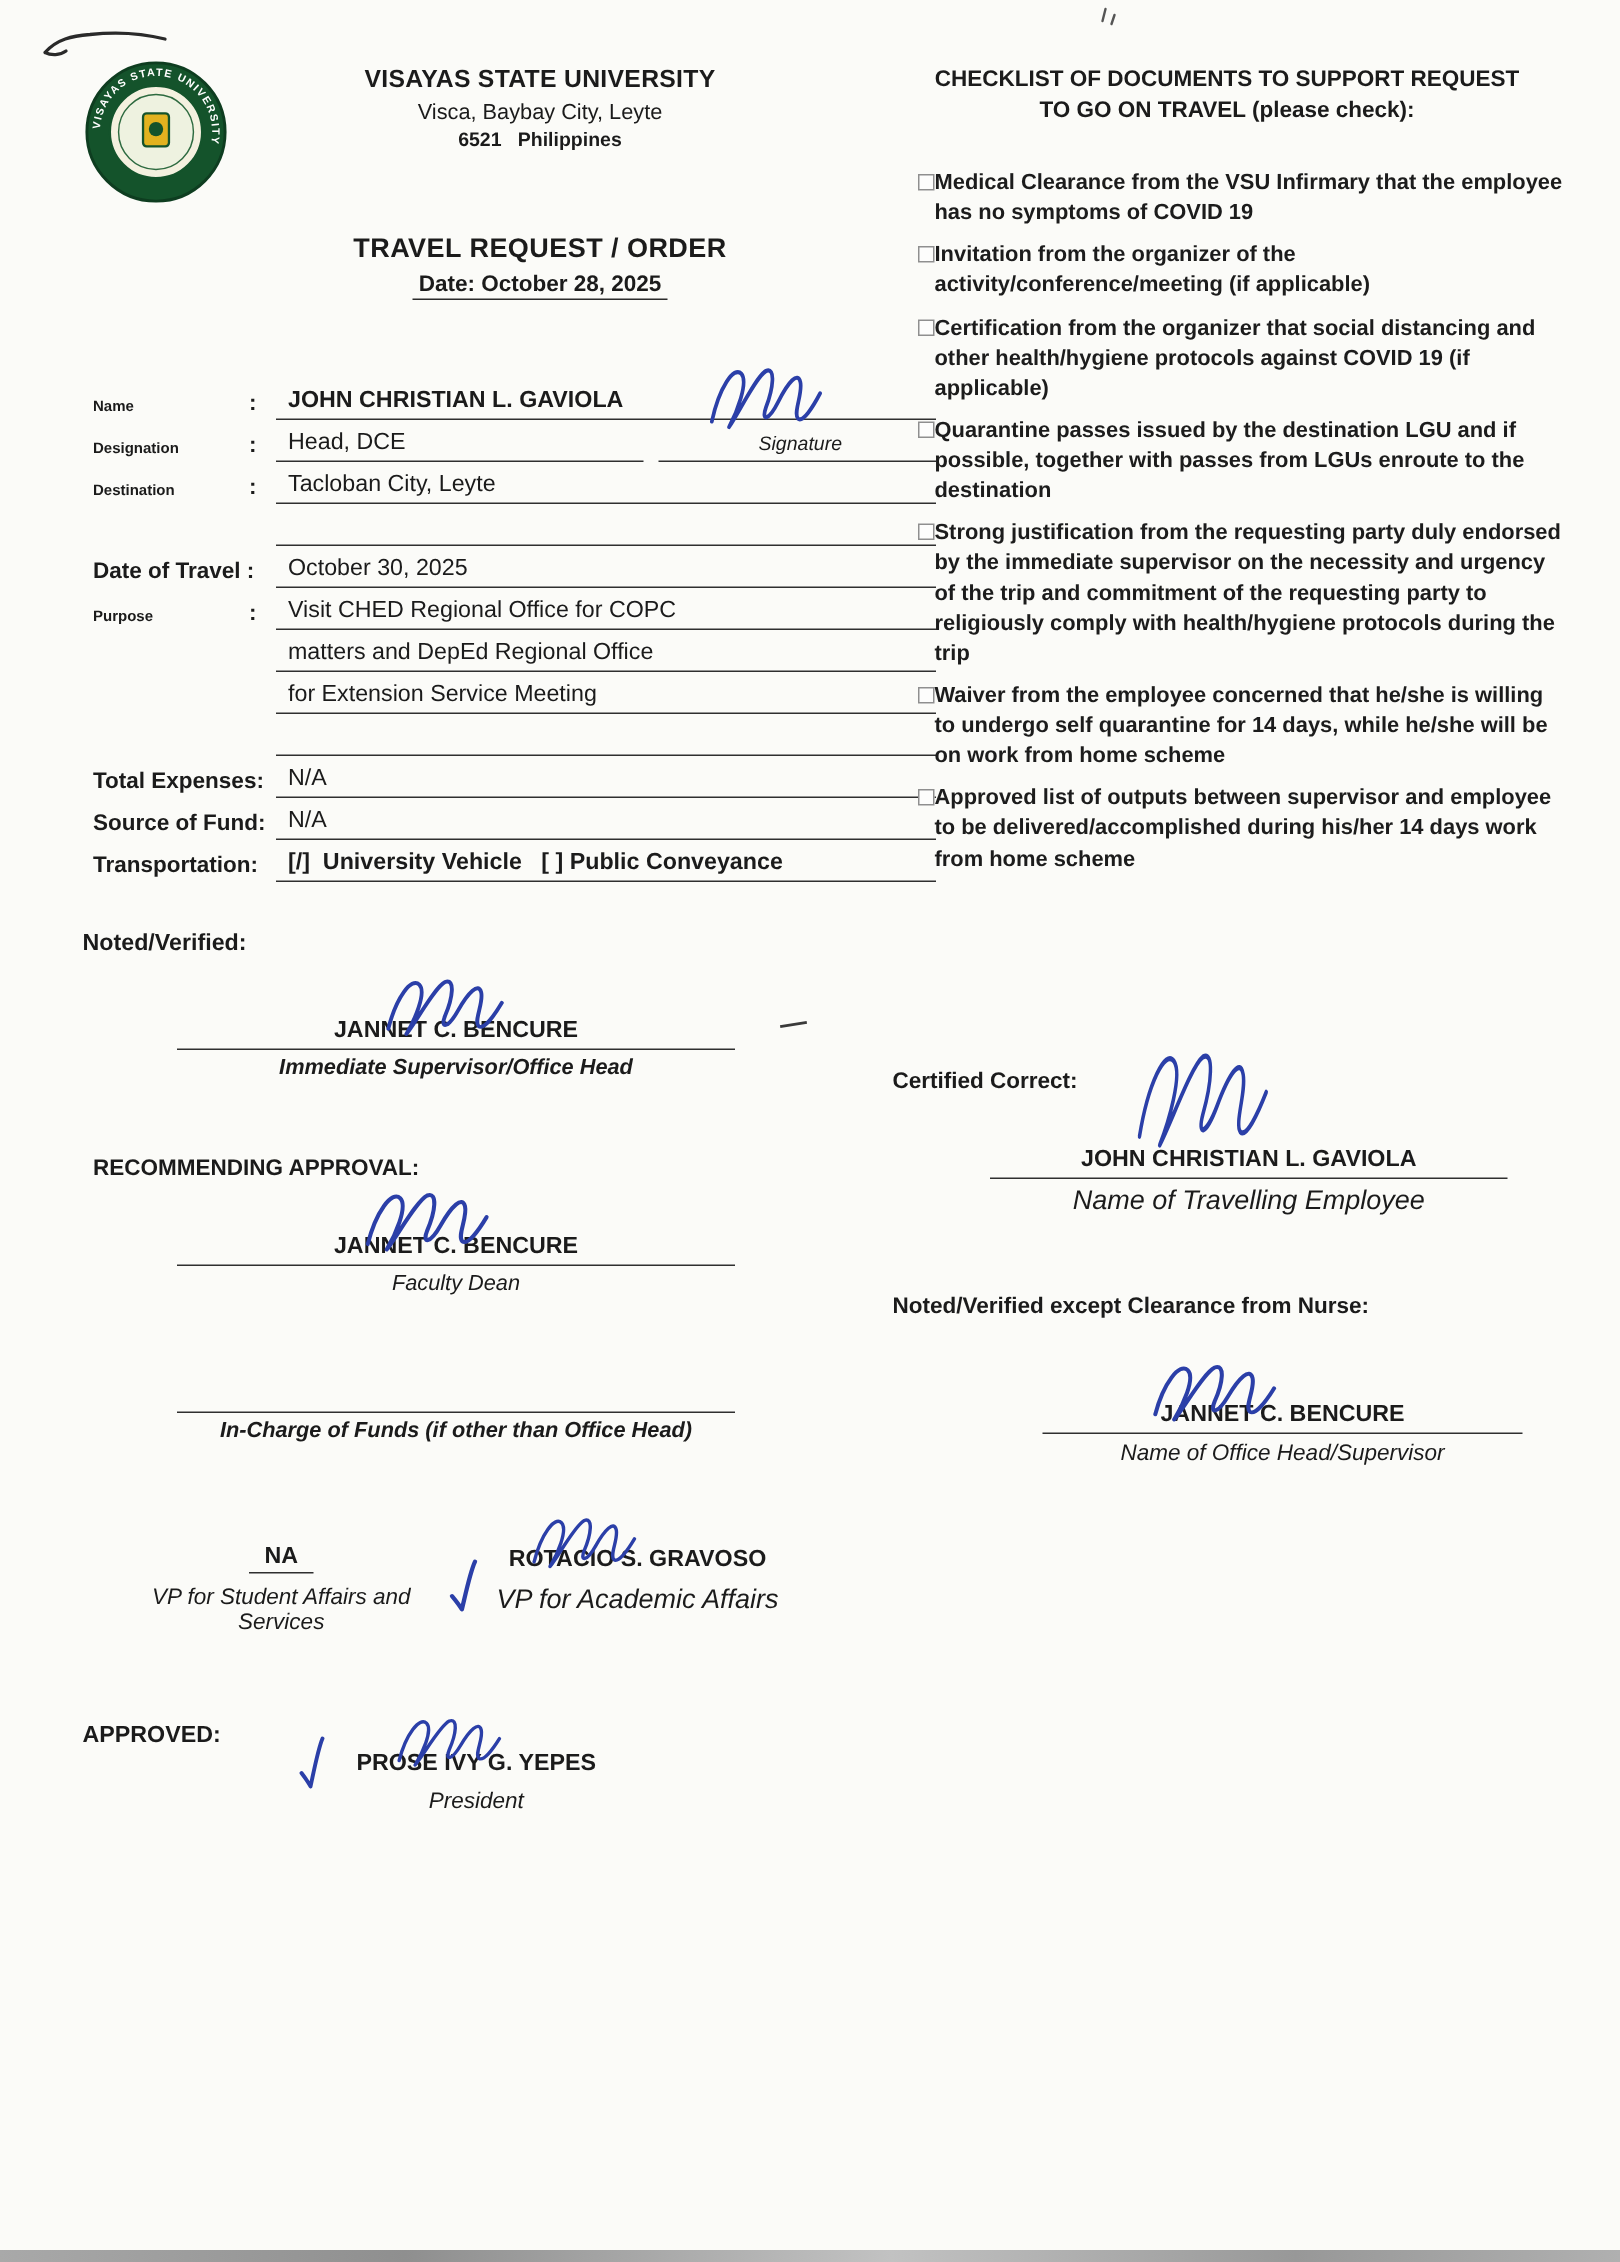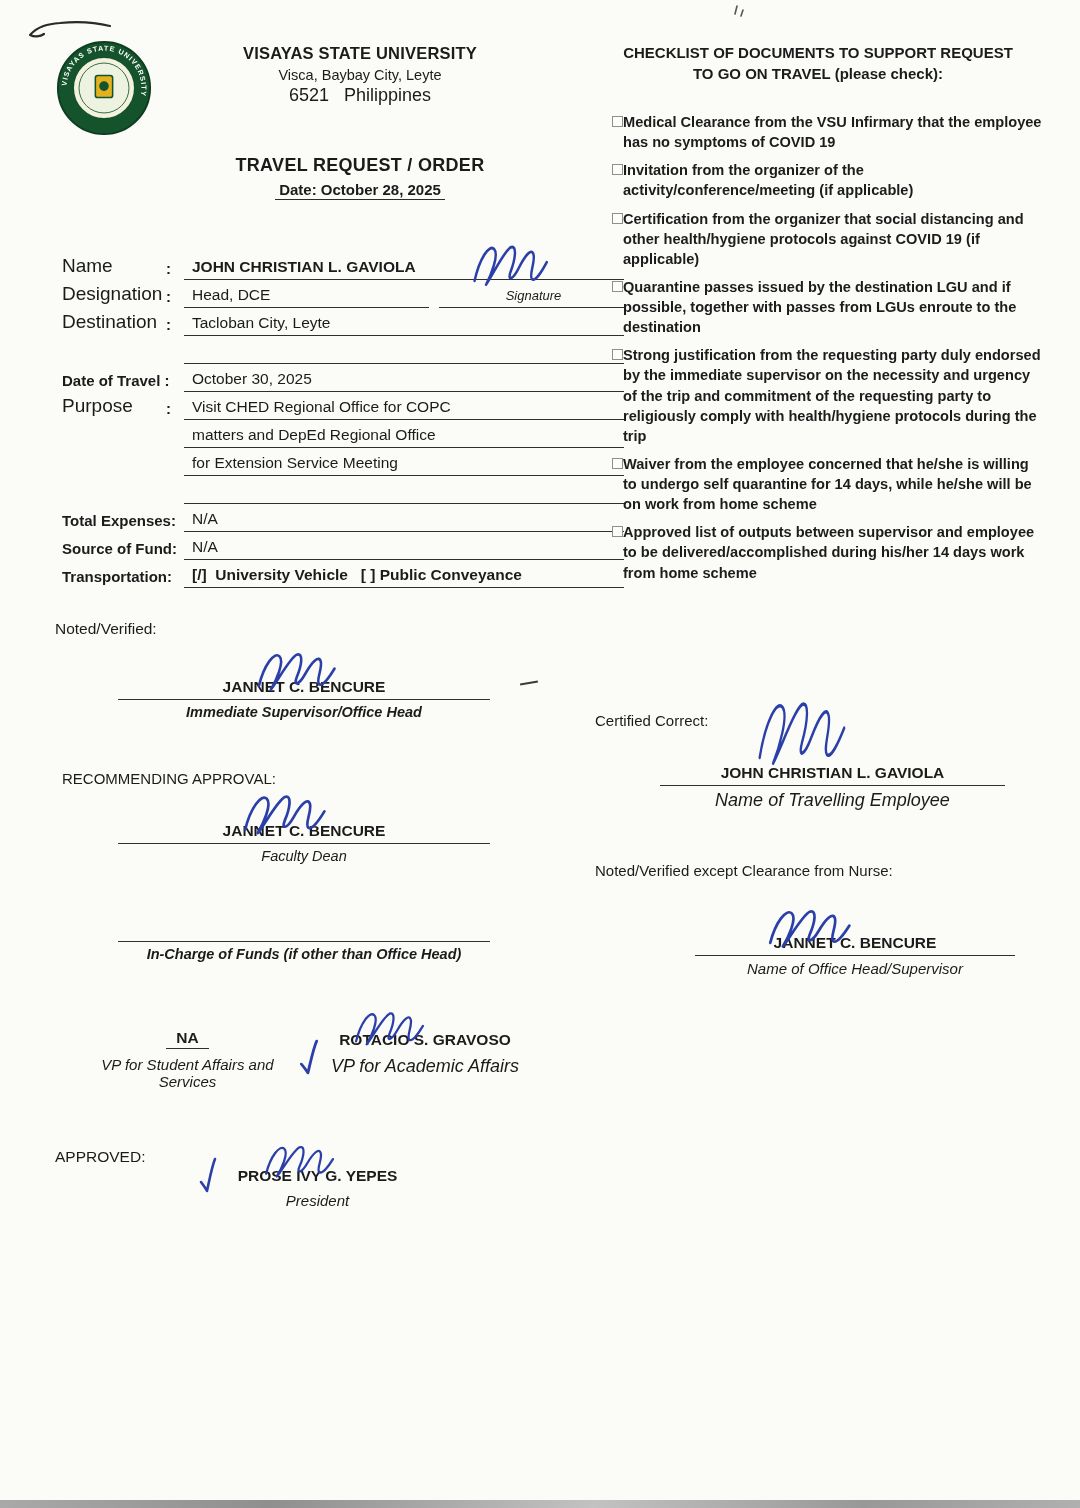--- a/index.html
+++ b/index.html
@@ -9,45 +9,45 @@
     position:relative; width:1080px; height:1508px; margin:0 auto;
     background:#fbfbf8; color:#1b1b1b; overflow:hidden;
   }
   .abs { position:absolute; }
   .i { font-style:italic; }
   .center { text-align:center; }
 
   
   .univ-name { font-size:16.5px; font-weight:bold; letter-spacing:.2px; }
   .univ-addr { font-size:14.5px; margin-top:4px; }
-  .univ-addr2 { font-size:18px; margin-top:2px; white-space:pre; }
+  .univ-addr2 { font-size:13px; margin-top:2px; white-space:pre;font-weight:bold; }
 
   .doc-title { font-size:18px; font-weight:bold; letter-spacing:.3px; }
   .doc-date { display:inline-block; font-size:15px; font-weight:bold; margin-top:5px;
               border-bottom:1.6px solid #2b2b2b; padding:0 4px 1px; }
 
   
   .form { width:562px; }
   .frow { display:flex; align-items:flex-end; height:28px; }
-  .flabel { width:104px; font-weight:normal; font-size:19px; padding-bottom:3px; flex:0 0 auto; }
+  .flabel { width:104px; font-weight:bold; font-size:10px; padding-bottom:3px; flex:0 0 auto; }
   .flabelw { width:122px; font-weight:bold; font-size:15px; padding-bottom:3px; flex:0 0 auto; }
   .fcolon { width:18px; font-weight:bold; font-size:15px; padding-bottom:3px; flex:0 0 auto; }
   .fline { flex:1; border-bottom:1.5px solid #2f2f2f; font-size:15.5px;
            padding:0 4px 3px 8px; white-space:pre-wrap; min-height:20px; }
   .fline.sigcell { flex:0 0 185px; margin-left:10px; text-align:center; font-style:italic; font-size:13px; }
   .vbold { font-weight:bold; }
 
   
   .sigblock { text-align:center; }
   .signame-line { height:32px; display:flex; align-items:flex-end; justify-content:center;
                   border-bottom:1.5px solid #2f2f2f; font-weight:bold; font-size:15.5px; padding-bottom:3px; }
   .signame-line.noline { border-bottom:none; }
   .sigrole { font-style:italic; font-size:14.5px; margin-top:4px; }
   .sigrole.rb { font-weight:bold; }
-  .section-label { font-size:15.5px; font-weight:normal; }
+  .section-label { font-size:15.5px; font-weight:bold; }
 
   
   .chk-title { font-size:15px; font-weight:bold; line-height:1.4; }
   .chk-list { list-style:none; }
   .chk-item { display:flex; margin-bottom:8px; }
   .chk-box { width:11px; height:11px; border:1.3px solid #8f8f8f; background:#fdfdfc;
              margin-top:4px; flex:0 0 auto; }
   .chk-text { font-weight:bold; font-size:14.6px; line-height:1.38; color:#1c1c1c; }
 
   

